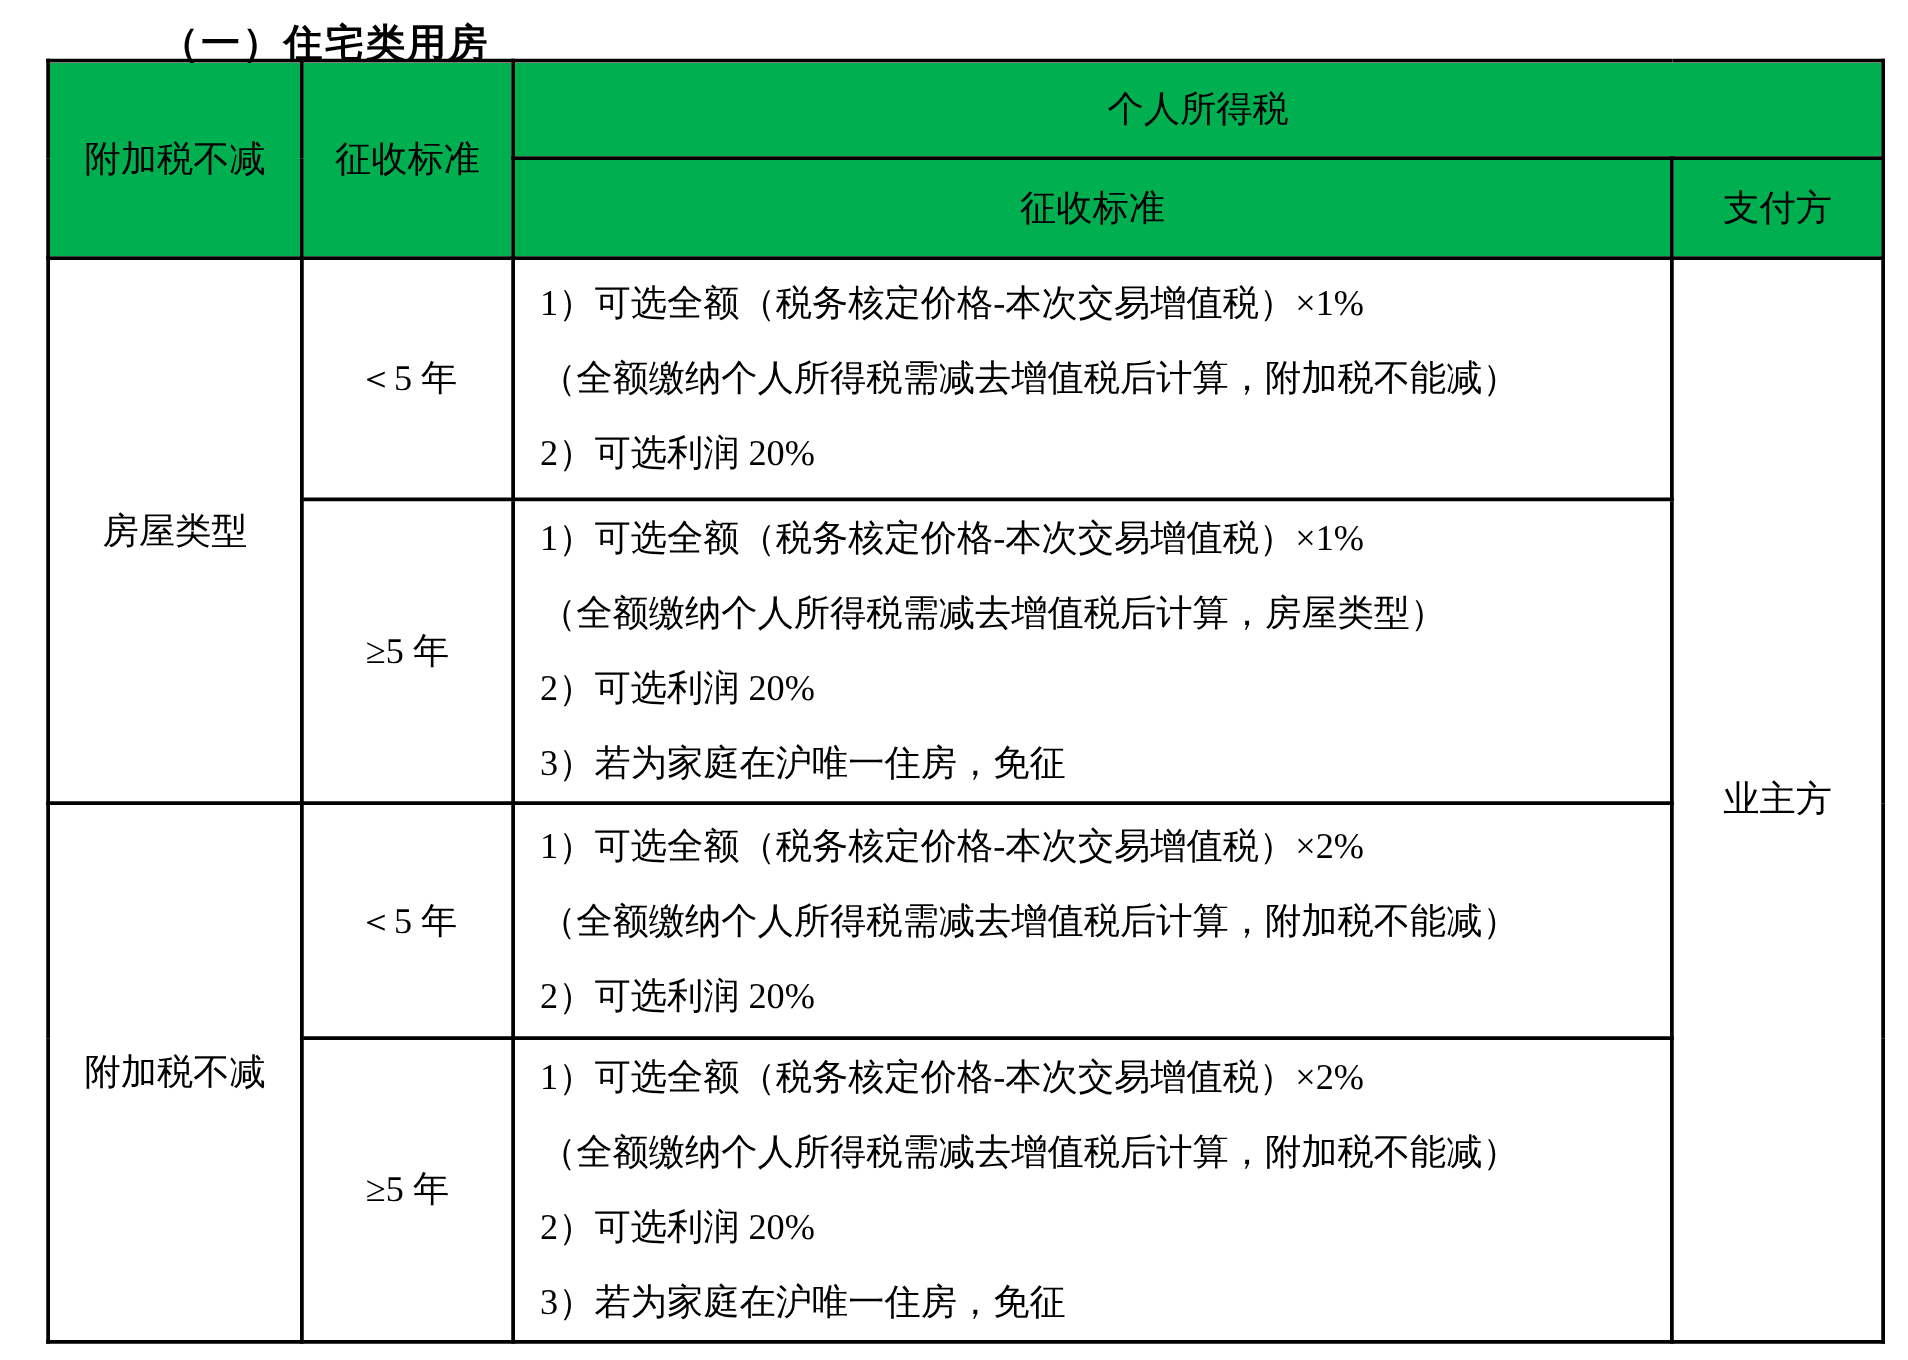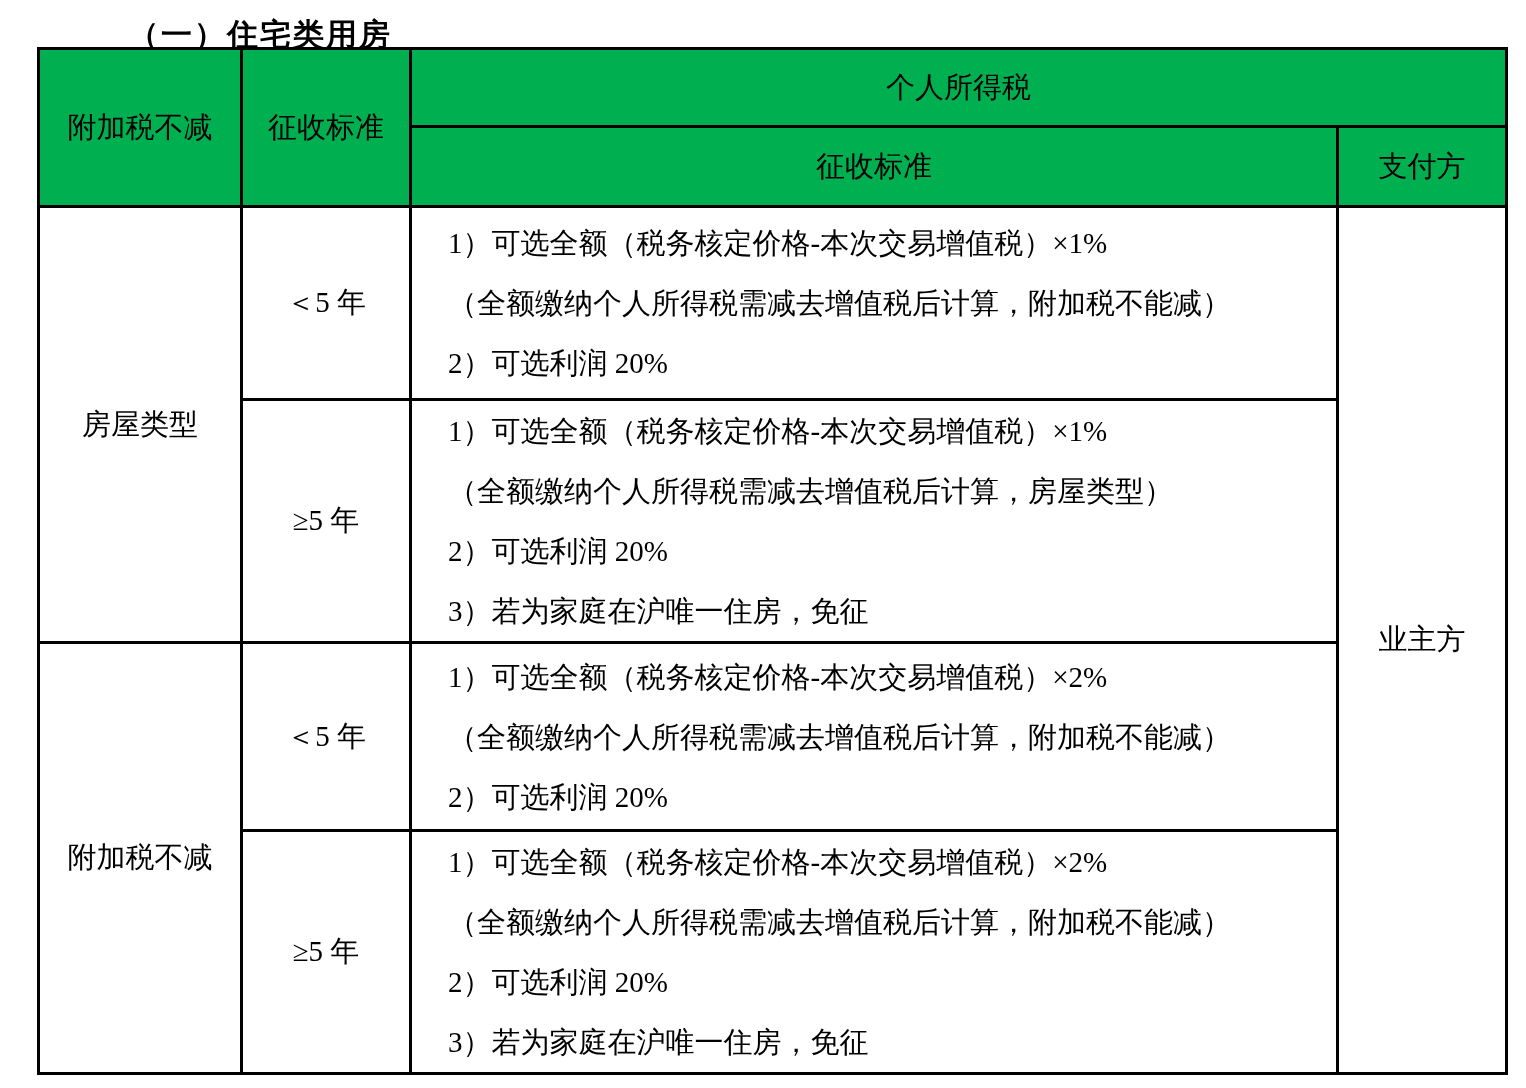--- a/index.html
+++ b/index.html
@@ -42,21 +42,21 @@
     vertical-align: middle;
     padding: 0;
     overflow: hidden;
     margin-top: 25px;
   }
   .tax-table th {
     background: #00B050;
   }
   .tax-table td.standard-cell {
     text-align: left;
-    padding-left: 36px;
+    padding-left: 20px;
     padding-right: 8px;
     border-radius: 15px;
   }
   .standard-cell .line {
     line-height: 60px;
     white-space: nowrap;
   }
   tr.hrow1 { height: 78px; }
   tr.hrow2 { height: 80px; }
   tr.brow1 { height: 193px; }

